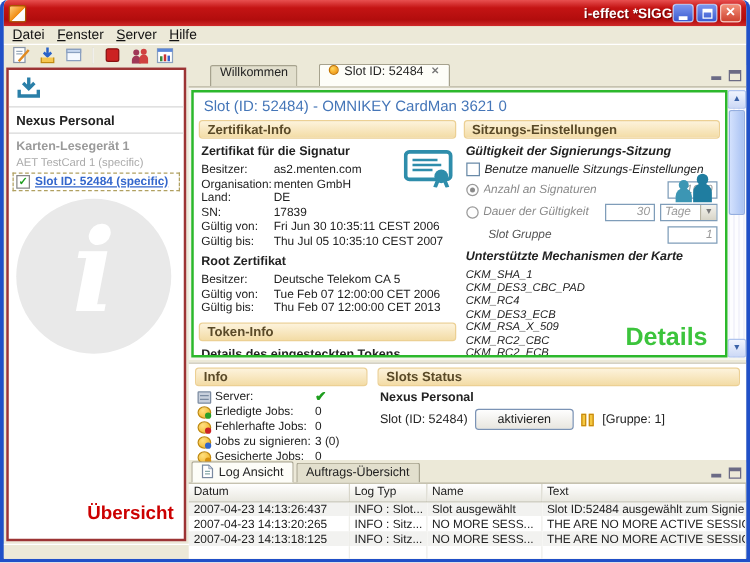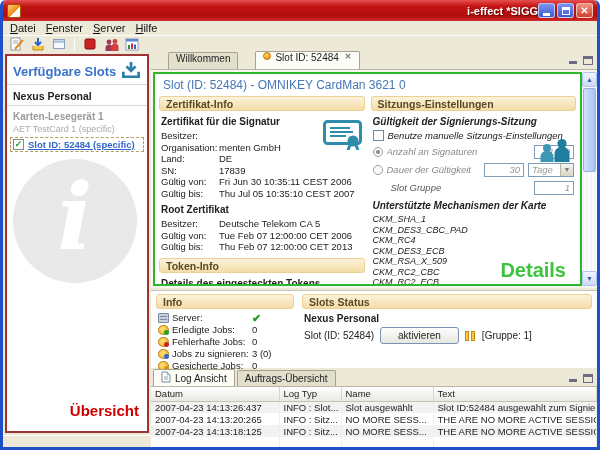--- a/index.html
+++ b/index.html
@@ -213,21 +213,20 @@
           <rect x="6" y="5.5" width="2" height="5.5" fill="#cc3333"></rect>
           <rect x="9" y="6.5" width="2" height="4.5" fill="#3a62c8"></rect>
         </svg>
     </span>
   </div>
 
   <div class="main">
 
     <div class="sidebar">
       <div class="sb-head">
-        <span class="sb-title">Verfügbare Slots</span>
         <span>
           <svg width="20" height="18" viewBox="0 0 22 20">
               <path d="M11 1 v8 M6 6 l5 5 5-5" stroke="#2a7fa8" stroke-width="3" fill="none"></path>
               <path d="M2.5 12 v5.5 h17 V12" stroke="#2a7fa8" stroke-width="3" fill="none"></path>
             </svg>
         </span>
       </div>
       <div class="sb-provider">Nexus Personal</div>
       <div class="sb-reader">Karten-Lesegerät 1</div>
       <div class="sb-card">AET TestCard 1 (specific)</div>
@@ -272,20 +271,21 @@
                       <line x1="7" y1="8" x2="27" y2="8" stroke="#2e8dab" stroke-width="2"></line>
                       <line x1="7" y1="12" x2="30" y2="12" stroke="#2e8dab" stroke-width="2"></line>
                       <line x1="7" y1="16" x2="23" y2="16" stroke="#2e8dab" stroke-width="2"></line>
                       <circle cx="30" cy="21" r="5.5" fill="#2e8dab"></circle>
                       <path d="M27 25 l-2 5 M33 25 l2 5" stroke="#2e8dab" stroke-width="3"></path>
                     </svg>
                 </span>
                 <div class="subhead">Zertifikat für die Signatur</div>
                 <div class="frow">
                     <span class="flabel">Besitzer:</span>
+                    <span class="fvalue">as2.menten.com</span>
                   </div>
                 <div class="frow">
                     <span class="flabel">Organisation:</span>
                     <span class="fvalue">menten GmbH</span>
                   </div>
                 <div class="frow">
                     <span class="flabel">Land:</span>
                     <span class="fvalue">DE</span>
                   </div>
                 <div class="frow">

